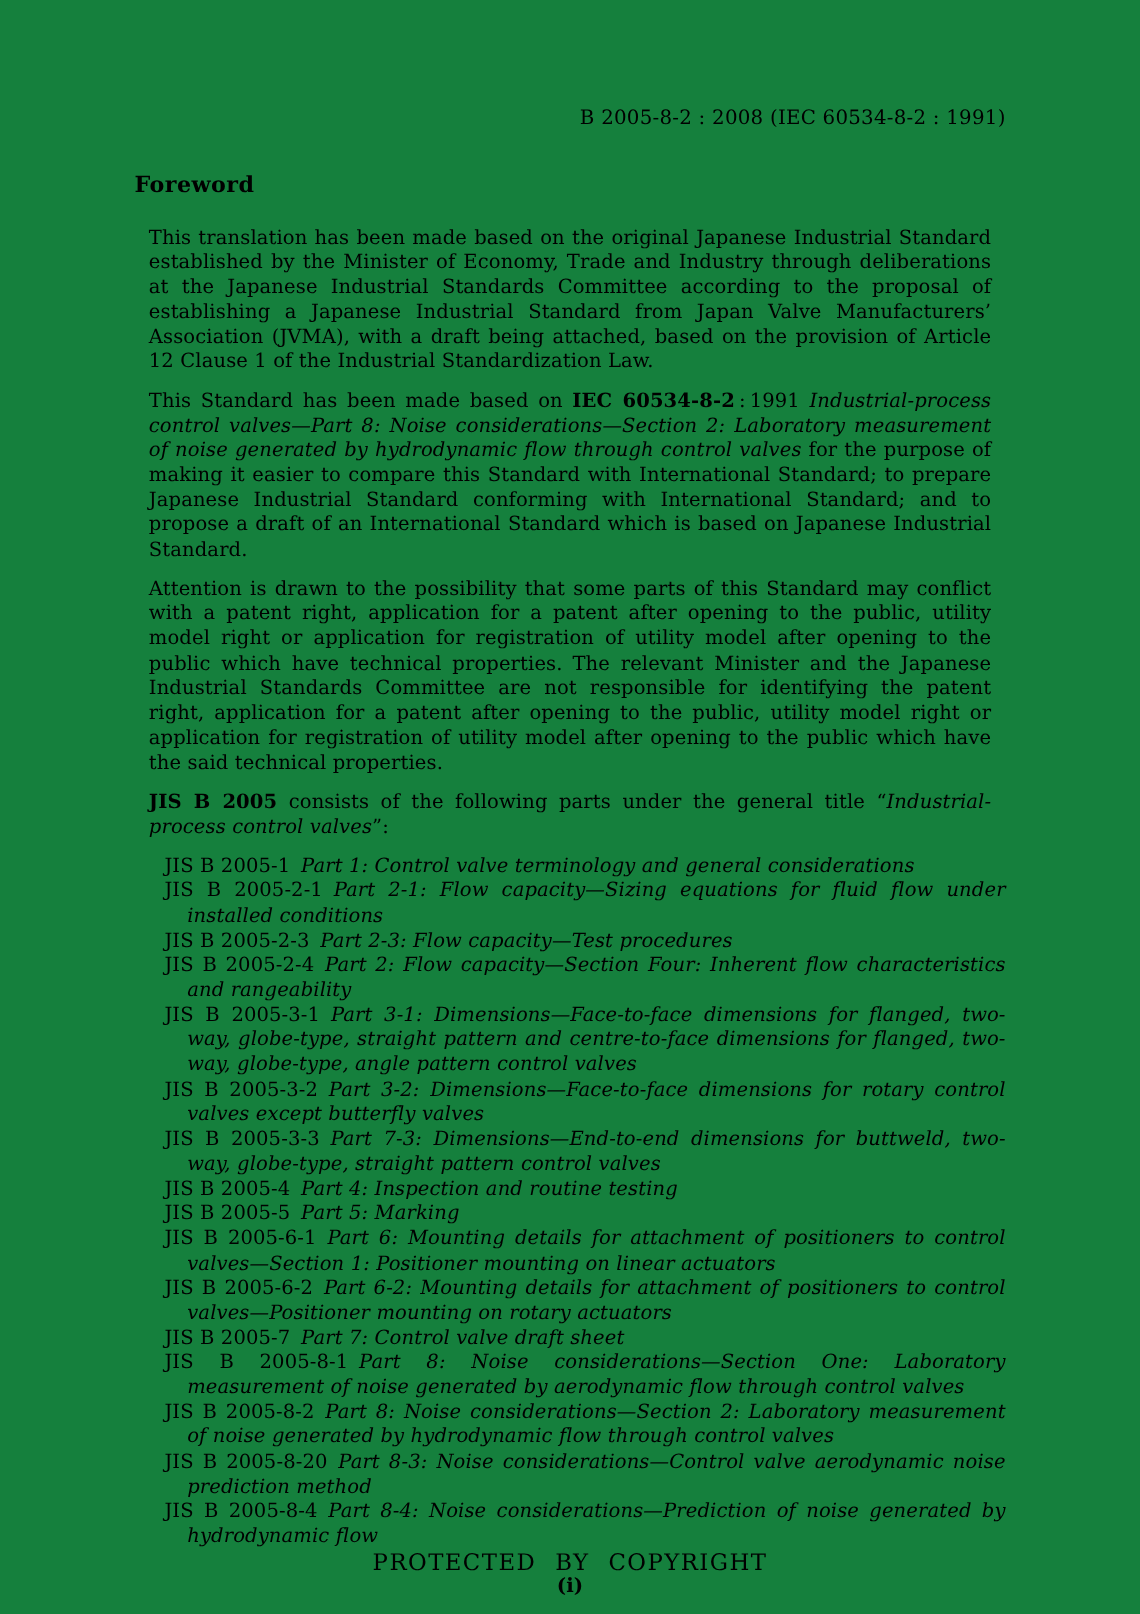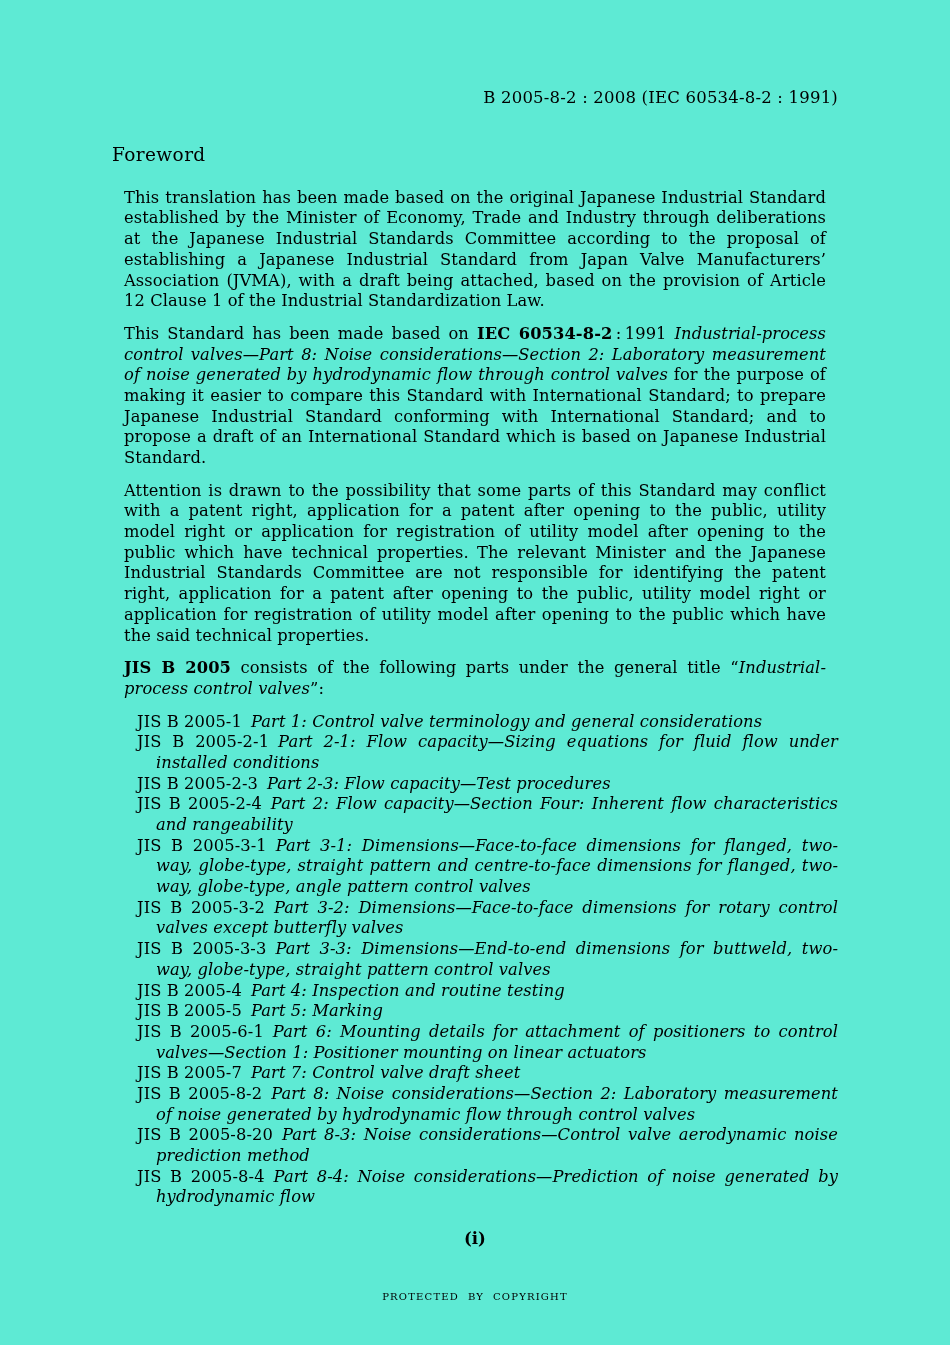--- a/index.html
+++ b/index.html
@@ -5,37 +5,37 @@
   html, body {
     margin: 0;
     padding: 0;
     background: #ffffff;
   }
   .page {
     position: relative;
     width: 950px;
     height: 1345px;
     margin: 0 auto;
-    background: #5eead4;
+    background: #15803d;
     color: #000000;
     font-family: "DejaVu Serif", serif;
     font-size: 16.3px;
     box-sizing: border-box;
     padding: 88px 112px 0 112px;
     overflow: hidden;
   }
   .running-header {
     text-align: right;
     font-size: 16.5px;
     letter-spacing: 0.2px;
     line-height: 1.2;
   }
   .doc-title {
     font-size: 18.5px;
-    font-weight: normal;
+    font-weight: bold;
     margin: 36px 0 0 0;
     letter-spacing: 0.4px;
   }
   .para {
     margin: 12px;
     margin-top: 7px;
     text-align: justify;
     line-height: 1.27;
     letter-spacing: 0.1px;
   }
@@ -68,21 +68,21 @@
     margin-top: 21px;
     font-size: 16.5px;
     font-weight: bold;
   }
   .copyright {
     position: absolute;
     left: 0;
     right: 0;
     top: 1291px;
     text-align: center;
-    font-size: 10px;
+    font-size: 19px;
     letter-spacing: 1.2px;
     word-spacing: 0.45em;
   }
 </style>
 </head>
 <body>
 
 <div class="page">
 
   <div class="running-header">B 2005-8-2 : 2008 (IEC 60534-8-2 : 1991)</div>
@@ -97,25 +97,27 @@
 
   <p class="para"><span class="seg-b">JIS B 2005</span><span> consists of the following parts under the general title “</span><span class="seg-i">Industrial-process control valves</span><span>”:</span></p>
 
   <div class="parts-list">
       <div class="part-item"><span class="part-code">JIS B 2005-1</span><span class="part-title">Part 1: Control valve terminology and general considerations</span></div>
       <div class="part-item"><span class="part-code">JIS B 2005-2-1</span><span class="part-title">Part 2-1: Flow capacity—Sizing equations for fluid flow under installed conditions</span></div>
       <div class="part-item"><span class="part-code">JIS B 2005-2-3</span><span class="part-title">Part 2-3: Flow capacity—Test procedures</span></div>
       <div class="part-item"><span class="part-code">JIS B 2005-2-4</span><span class="part-title">Part 2: Flow capacity—Section Four: Inherent flow characteristics and rangeability</span></div>
       <div class="part-item"><span class="part-code">JIS B 2005-3-1</span><span class="part-title">Part 3-1: Dimensions—Face-to-face dimensions for flanged, two-way, globe-type, straight pattern and centre-to-face dimensions for flanged, two-way, globe-type, angle pattern control valves</span></div>
       <div class="part-item"><span class="part-code">JIS B 2005-3-2</span><span class="part-title">Part 3-2: Dimensions—Face-to-face dimensions for rotary control valves except butterfly valves</span></div>
-      <div class="part-item"><span class="part-code">JIS B 2005-3-3</span><span class="part-title">Part 3-3: Dimensions—End-to-end dimensions for buttweld, two-way, globe-type, straight pattern control valves</span></div>
+      <div class="part-item"><span class="part-code">JIS B 2005-3-3</span><span class="part-title">Part 7-3: Dimensions—End-to-end dimensions for buttweld, two-way, globe-type, straight pattern control valves</span></div>
       <div class="part-item"><span class="part-code">JIS B 2005-4</span><span class="part-title">Part 4: Inspection and routine testing</span></div>
       <div class="part-item"><span class="part-code">JIS B 2005-5</span><span class="part-title">Part 5: Marking</span></div>
       <div class="part-item"><span class="part-code">JIS B 2005-6-1</span><span class="part-title">Part 6: Mounting details for attachment of positioners to control valves—Section 1: Positioner mounting on linear actuators</span></div>
+      <div class="part-item"><span class="part-code">JIS B 2005-6-2</span><span class="part-title">Part 6-2: Mounting details for attachment of positioners to control valves—Positioner mounting on rotary actuators</span></div>
       <div class="part-item"><span class="part-code">JIS B 2005-7</span><span class="part-title">Part 7: Control valve draft sheet</span></div>
+      <div class="part-item"><span class="part-code">JIS B 2005-8-1</span><span class="part-title">Part 8: Noise considerations—Section One: Laboratory measurement of noise generated by aerodynamic flow through control valves</span></div>
       <div class="part-item"><span class="part-code">JIS B 2005-8-2</span><span class="part-title">Part 8: Noise considerations—Section 2: Laboratory measurement of noise generated by hydrodynamic flow through control valves</span></div>
       <div class="part-item"><span class="part-code">JIS B 2005-8-20</span><span class="part-title">Part 8-3: Noise considerations—Control valve aerodynamic noise prediction method</span></div>
       <div class="part-item"><span class="part-code">JIS B 2005-8-4</span><span class="part-title">Part 8-4: Noise considerations—Prediction of noise generated by hydrodynamic flow</span></div>
     </div>
 
   <div class="page-number">(i)</div>
 
   <div class="copyright">PROTECTED BY COPYRIGHT</div>
 
 </div>

